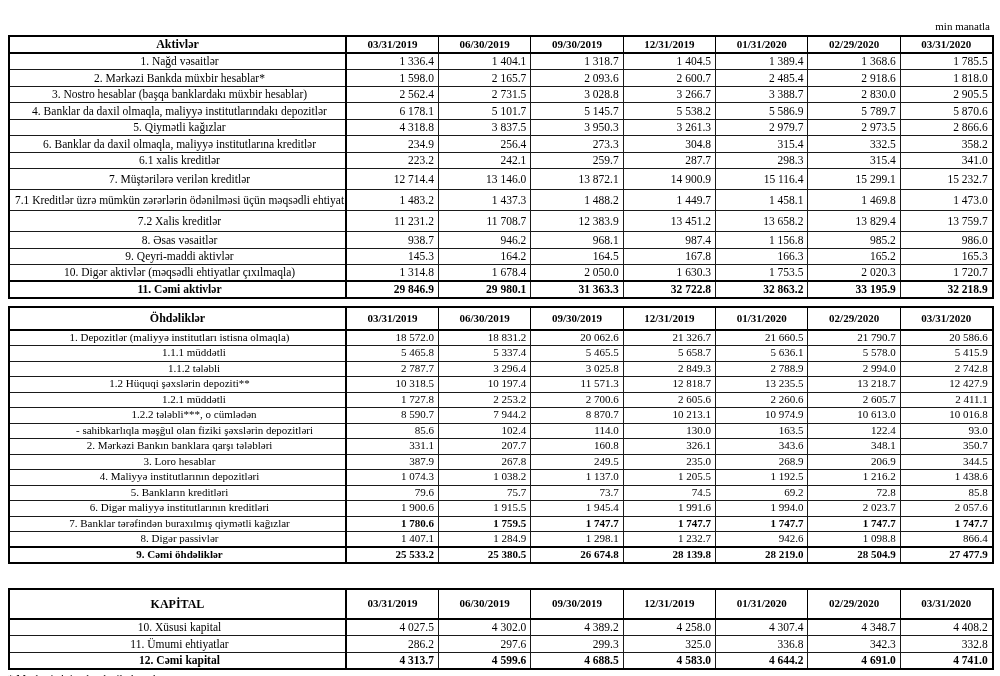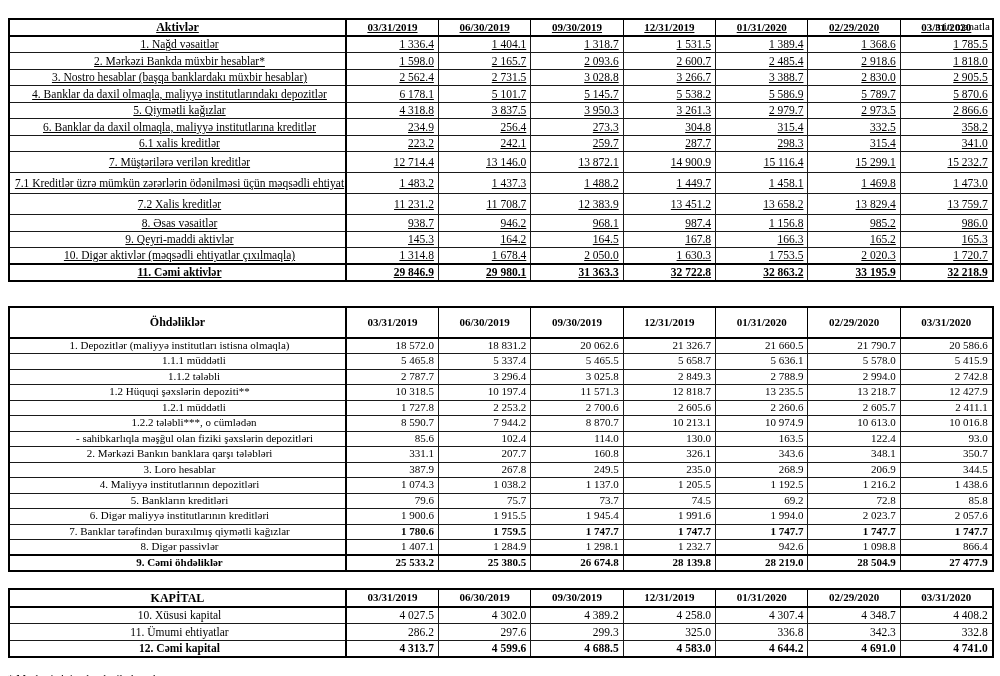--- a/index.html
+++ b/index.html
@@ -16,33 +16,33 @@
   }
   .unit-note {
     position:absolute; top:20px; right:10px;
     font-size:11px; line-height:13px;
   }
   table.tbl {
     position:absolute; left:8px; width:984px;
     border-collapse:collapse; table-layout:fixed;
     border:2px solid #000;
   }
-  #tbl-assets { top:18px;text-decoration:underline; }
+  #tbl-assets { top:35px; }
   #tbl-liab   { top:306px; }
   #tbl-cap    { top:588px; }
 
   .tbl th {
     border:1px solid #000; border-bottom:2px solid #000;
     font-weight:bold; font-size:11px; text-align:center; padding:0;
     line-height:1.05; vertical-align:middle;
   }
   .tbl th.lbl-h { border-right:2px solid #000; font-size:12px; }
   #tbl-assets thead tr { height:17px; }
-  #tbl-liab   thead tr { height:31px; }
-  #tbl-cap    thead tr { height:18px; }
+  #tbl-liab   thead tr { height:23px; }
+  #tbl-cap    thead tr { height:30px; }
 
   .tbl td {
     border:1px solid #1a1a1a; padding:0;
     font-size:11.5px; line-height:1.05; vertical-align:middle;
     white-space:nowrap; overflow:hidden;
   }
   #tbl-liab td { font-size:11px; }
   .tbl td.label { text-align:center; padding-left:4px; border-right:2px solid #000; }
   .tbl td.label.indent-1 { padding-left:33px; }
   .tbl td.label.indent-2 { padding-left:34px; }
@@ -91,21 +91,21 @@
           <th>02/29/2020</th>
           <th>03/31/2020</th>
         </tr>
       </thead>
       <tbody>
         <tr>
           <td class="label indent-0">1. Nağd vəsaitlər</td>
           <td class="num">1 336.4</td>
           <td class="num">1 404.1</td>
           <td class="num">1 318.7</td>
-          <td class="num">1 531.5</td>
+          <td class="num">1 404.5</td>
           <td class="num">1 389.4</td>
           <td class="num">1 368.6</td>
           <td class="num">1 785.5</td>
         </tr>
         <tr>
           <td class="label indent-0">2. Mərkəzi Bankda müxbir hesablar*</td>
           <td class="num">1 598.0</td>
           <td class="num">2 165.7</td>
           <td class="num">2 093.6</td>
           <td class="num">2 600.7</td>

